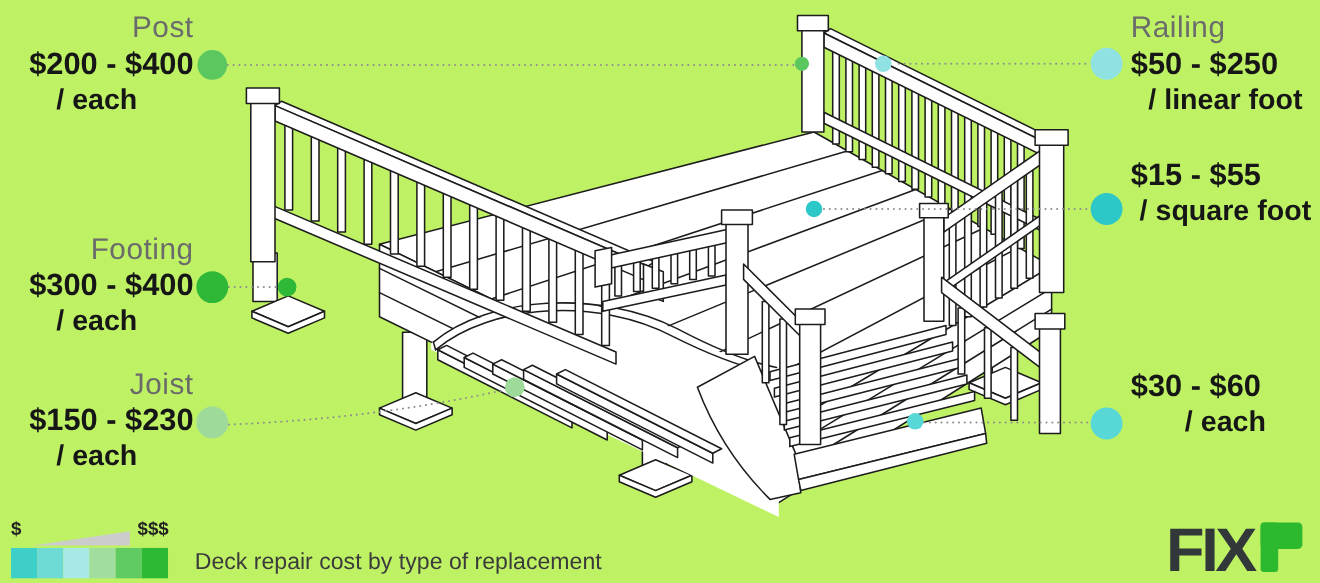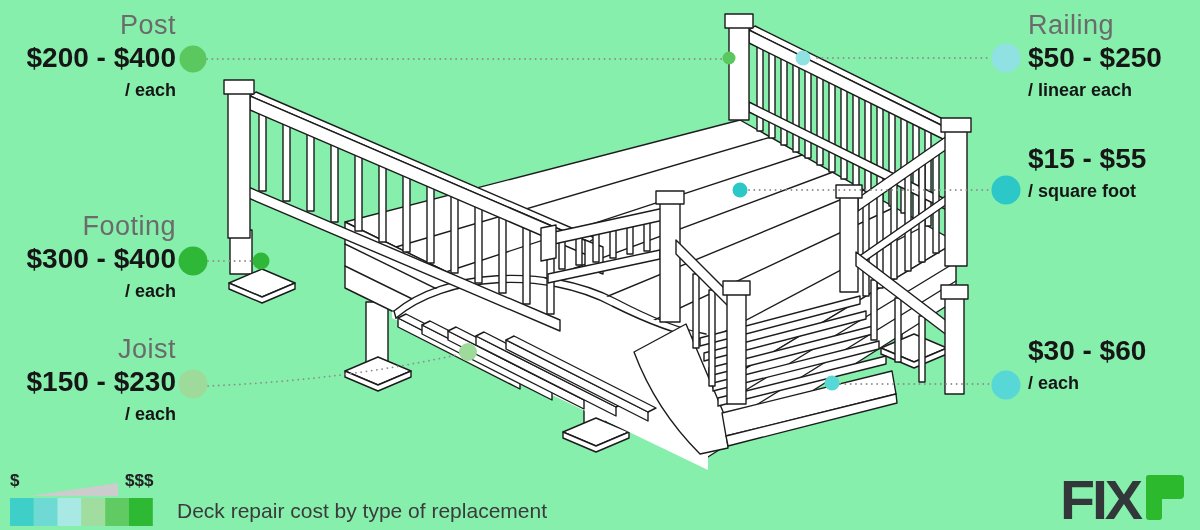--- a/index.html
+++ b/index.html
@@ -1,25 +1,25 @@
 <!DOCTYPE html>
 <html><head>
 <meta charset="utf-8">
 <style>
   html,body{margin:0;padding:0;background:#fff;}
   #canvas{
-    position:relative;width:1200px;height:530px;background:#86efac;overflow:hidden;
+    position:relative;width:1200px;height:530px;background:#bef264;overflow:hidden;
     font-family:"Liberation Sans", sans-serif;
   }
   .label-block{position:absolute;}
   .label-block.left{left:0;width:176px;text-align:right;}
   .label-block.right{left:1028px;width:172px;text-align:left;}
   .item-name{font-size:27px;line-height:31px;color:#6b6b6b;font-weight:400;letter-spacing:.5px;}
   .item-price{font-size:28px;line-height:34px;color:#161616;font-weight:700;}
-  .item-unit{font-size:18px;line-height:30px;color:#161616;font-weight:700;}
+  .item-unit{font-size:26px;line-height:30px;color:#161616;font-weight:700;text-align:center;}
   #illustration{position:absolute;left:0;top:0;}
   .legend-symbol{position:absolute;font-size:17px;font-weight:700;color:#222;}
   .legend-caption{position:absolute;left:167px;top:499px;font-size:21px;color:#3b3b3b;margin-left:10px;}
   svg text{font-family:"Liberation Sans", sans-serif;}
 </style>
 </head>
 <body>
 
 <div id="canvas">
 
@@ -215,21 +215,21 @@
 
   <div class="label-block left" style="top:334px">
     <div class="item-name">Joist</div>
     <div class="item-price">$150 - $230</div>
     <div class="item-unit">/ each</div>
   </div>
 
   <div class="label-block right" style="top:10px">
     <div class="item-name">Railing</div>
     <div class="item-price">$50 - $250</div>
-    <div class="item-unit">/ linear each</div>
+    <div class="item-unit">/ linear foot</div>
   </div>
 
   <div class="label-block right" style="top:142px">
     <div class="item-price">$15 - $55</div>
     <div class="item-unit">/ square foot</div>
   </div>
 
   <div class="label-block right" style="top:334px">
     <div class="item-price">$30 - $60</div>
     <div class="item-unit">/ each</div>

